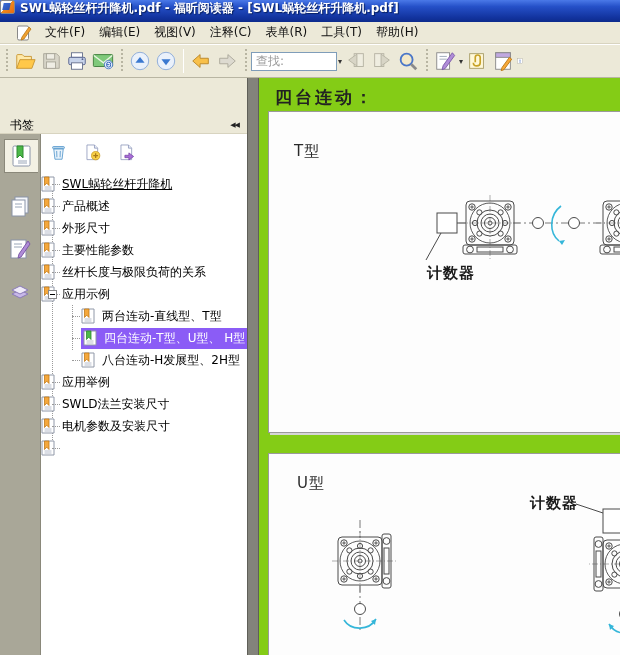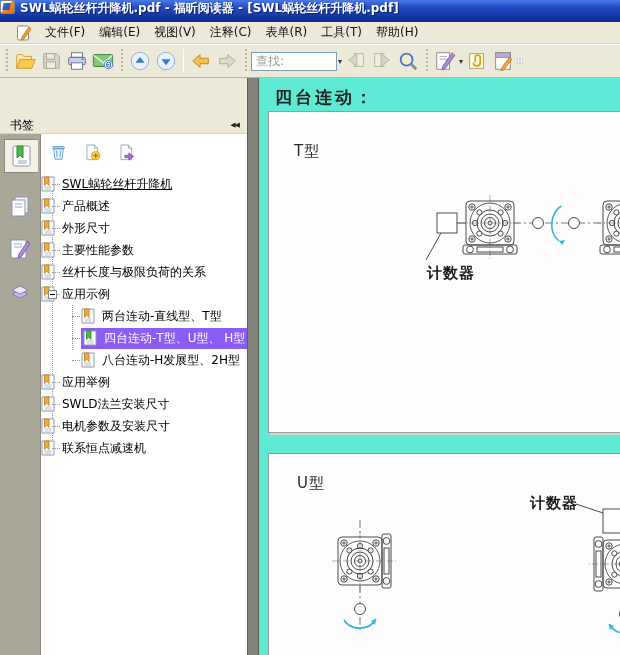--- a/index.html
+++ b/index.html
@@ -69,21 +69,21 @@
   .trow.selected .sel-wrap { background:#8b5cf6; }
   .trow.selected .lbl { color:#fff; }
   .sel-wrap { display:flex; align-items:center; padding:1px 2px; }
   .expander { position:absolute; left:7px; top:7px; width:9px; height:9px; background:#fff; border:1px solid #888;
     display:flex; align-items:center; justify-content:center; }
   .expander::after { content:""; width:5px; border-top:1px solid #000; }
 
   .splitter { width:12px; flex:0 0 12px; background:#83837B; border-left:1px solid #5f5f58; border-right:1px solid #5f5f58; }
 
   
-  .docview { flex:1; background:#5eead4; position:relative; overflow:hidden; }
+  .docview { flex:1; background:#84cc16; position:relative; overflow:hidden; }
   .doc-heading { position:absolute; left:16px; top:8px; font-size:17px; font-weight:600; color:#222; letter-spacing:3px; }
   .figbox { position:absolute; left:9px; width:402px; border:1px solid #9a9a9a; background:#FDFDFD;
     box-shadow:2px 2px 0 #D6D6D6; }
   .figbox.t { top:33px; height:322px; }
   .figbox.u { top:375px; height:310px; }
   .figlabel { position:absolute; font-size:15px; color:#2a2a2a; letter-spacing:1px; font-weight:500; }
   .counter-label { position:absolute; font-size:15px; font-weight:600; color:#1a1a1a; letter-spacing:1px;margin-left:24px; }
   .figbox svg.diagram { position:absolute; left:0; top:0; }
 </style>
 </head>
@@ -412,21 +412,20 @@
                 <use href="#bm-page"></use>
                   <path d="M3.5 1 h4.5 v8.5 l-2.3-2.3 -2.2 2.3z" fill="#F5A83C" stroke="#C07818" stroke-width="0.8"></path>
               </svg>
               <span class="lbl">电机参数及安装尺寸</span>
             </div>
             <div class="trow">
               <svg class="bm-ico" viewBox="0 0 14 16">
                 <use href="#bm-page"></use>
                   <path d="M3.5 1 h4.5 v8.5 l-2.3-2.3 -2.2 2.3z" fill="#F5A83C" stroke="#C07818" stroke-width="0.8"></path>
               </svg>
-              <span class="lbl">联系恒点减速机</span>
             </div>
           </div>
         </div>
       </div>
     </div>
 
     <div class="splitter"></div>
 
     <div class="docview">
       <div class="doc-heading">四台连动：</div>

